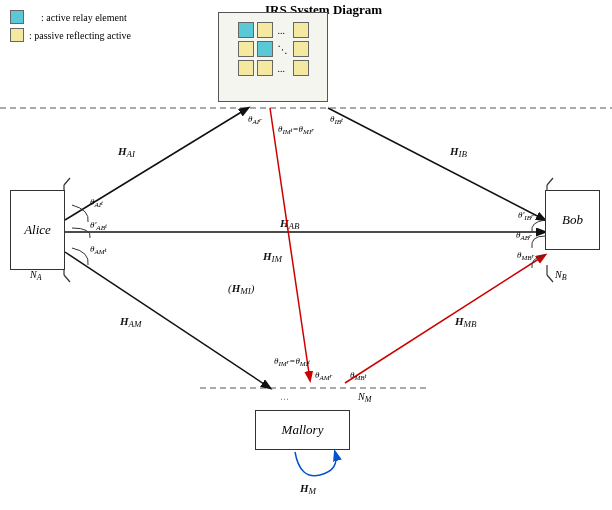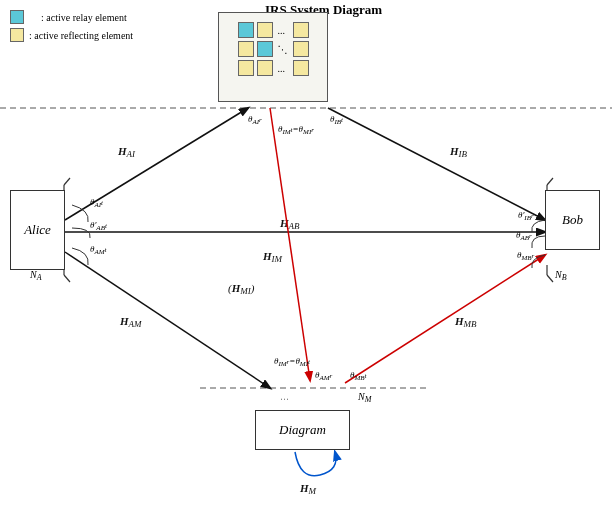--- a/index.html
+++ b/index.html
@@ -236,25 +236,25 @@
 
   <div id="alice-node" class="node-box">
     <span>Alice</span>
   </div>
 
   <div id="bob-node" class="node-box">
     <span>Bob</span>
   </div>
 
   <div id="mallory-node" class="node-box">
-    <span>Diagram</span>
+    <span>Mallory</span>
   </div>
 
   <div class="legend-item" style="top:10px; left:10px;gap:17px;">
     <div class="legend-box legend-active"></div>
     <span>: active relay element</span>
   </div>
   <div class="legend-item" style="top:28px; left:10px;">
     <div class="legend-box legend-passive"></div>
-    <span>: active reflecting element</span>
+    <span>: passive reflecting active</span>
   </div>
 
 </div>
 
 </body></html>

